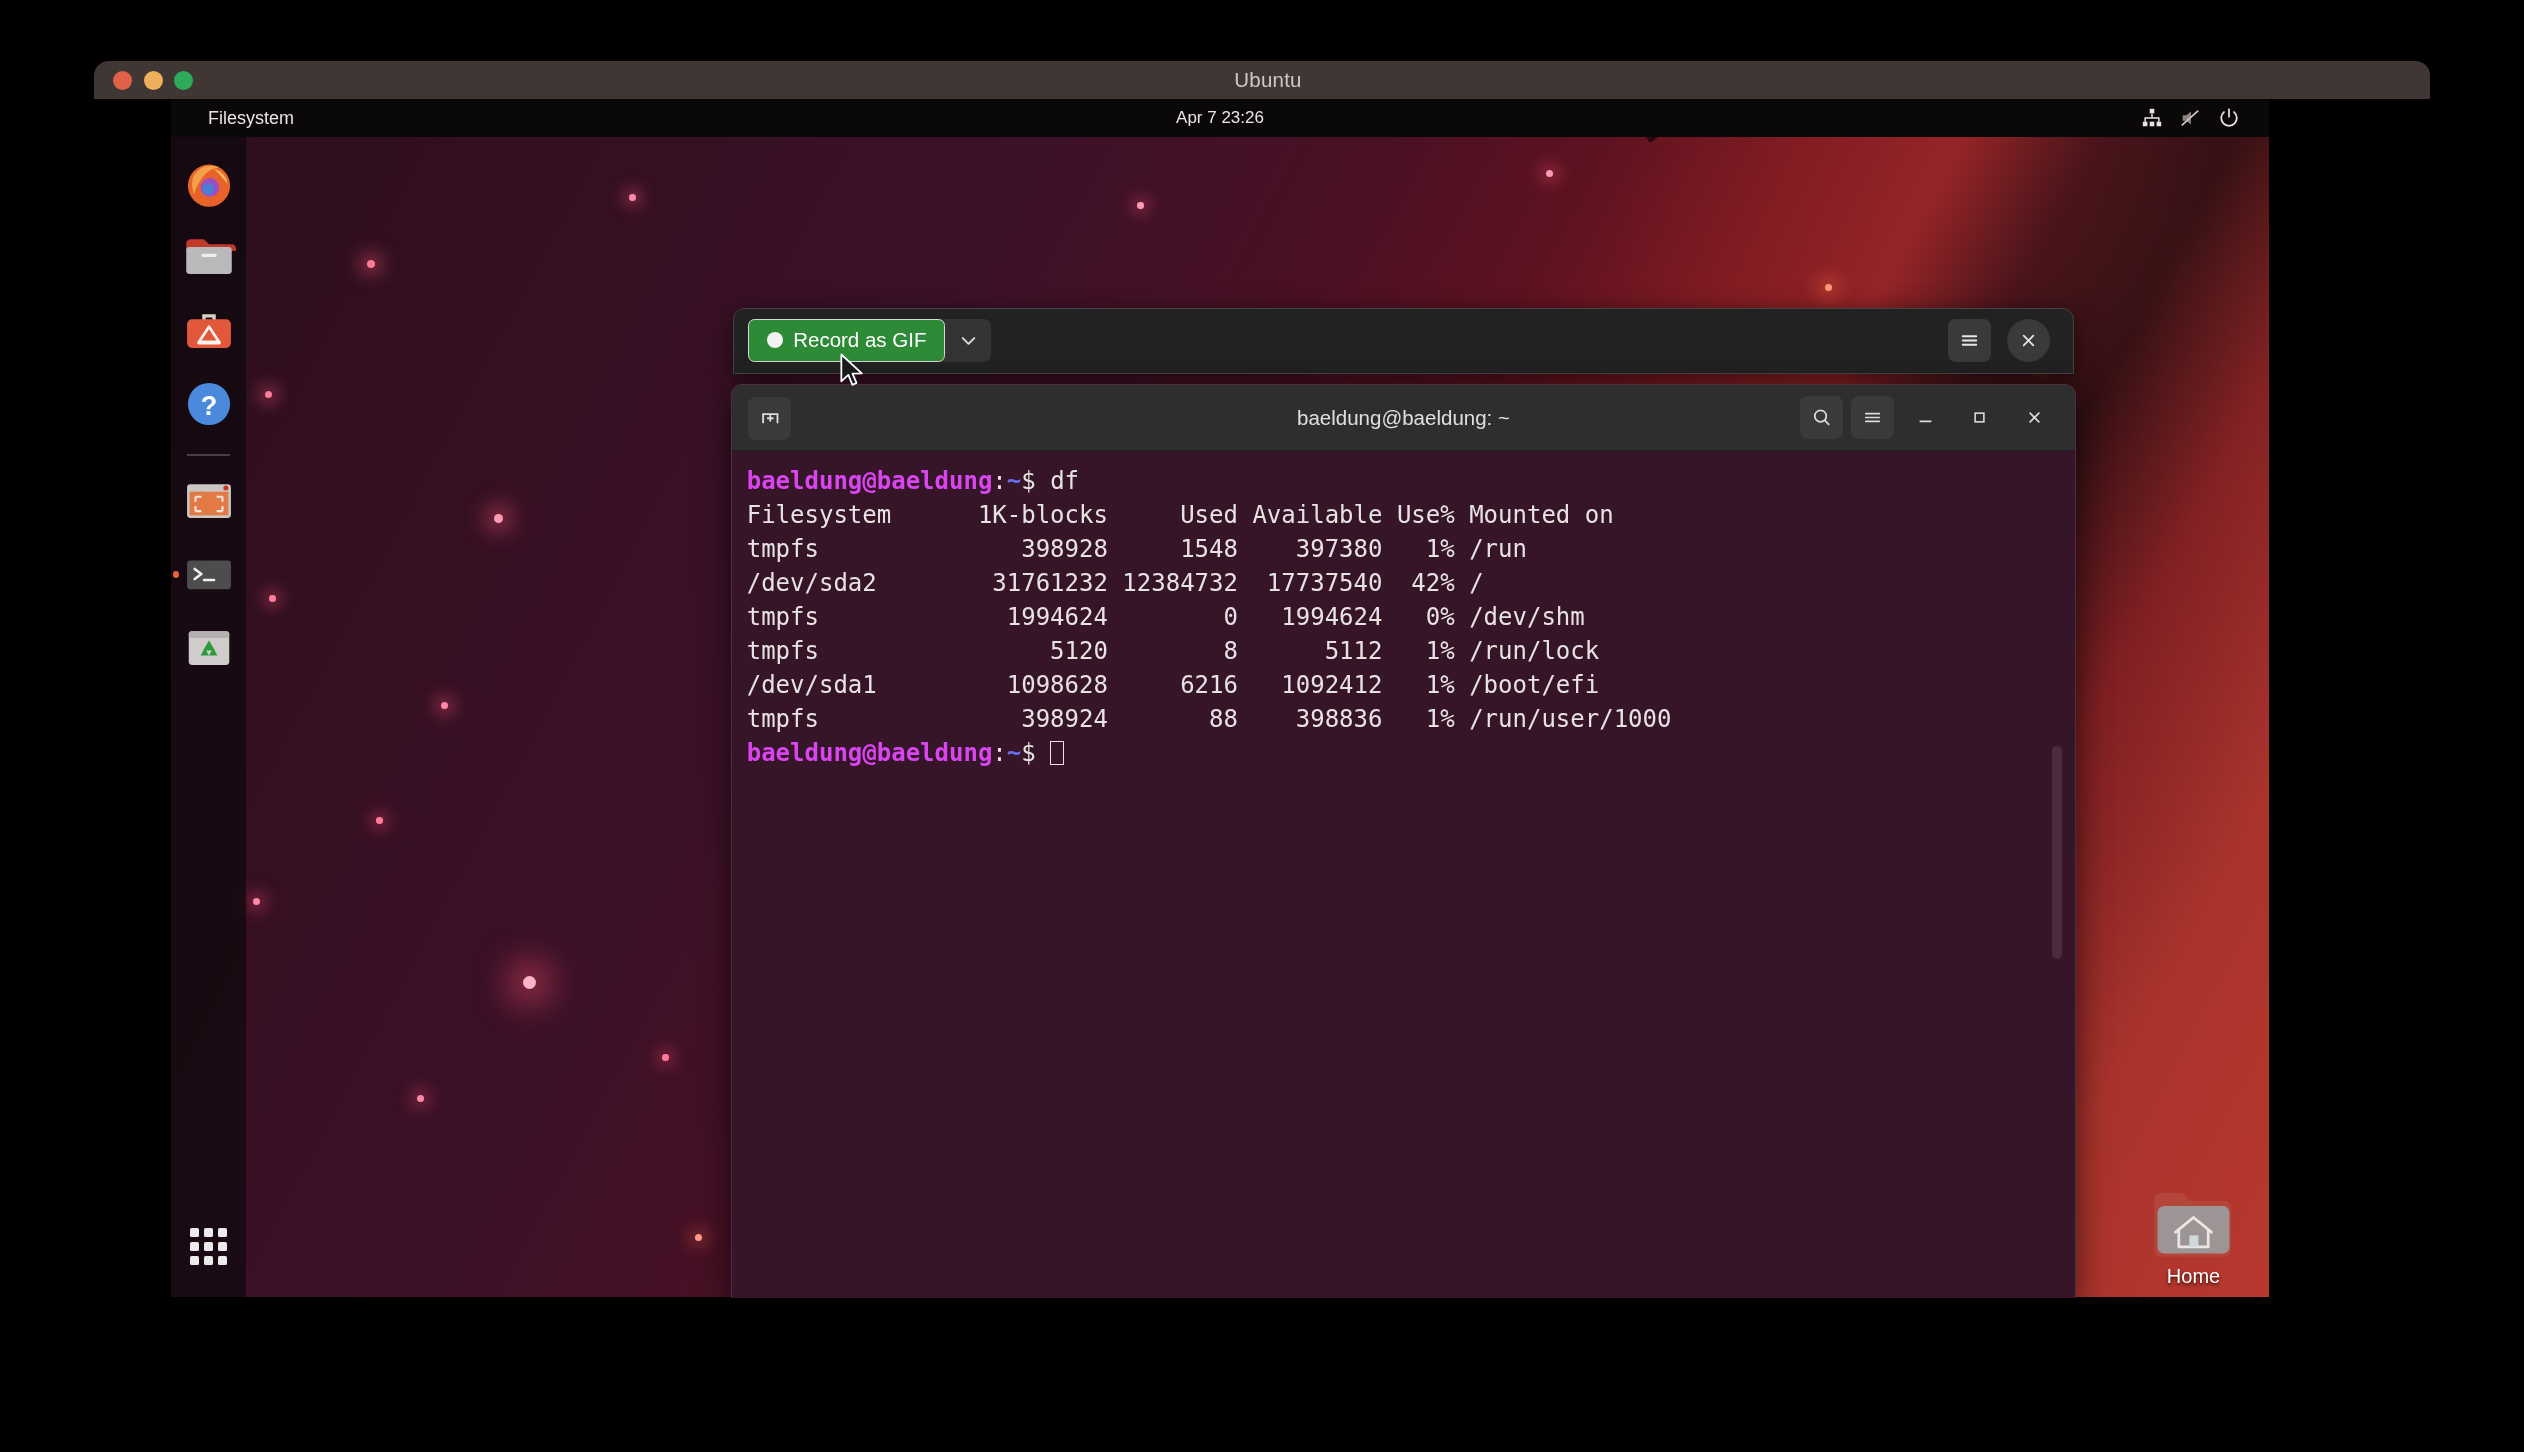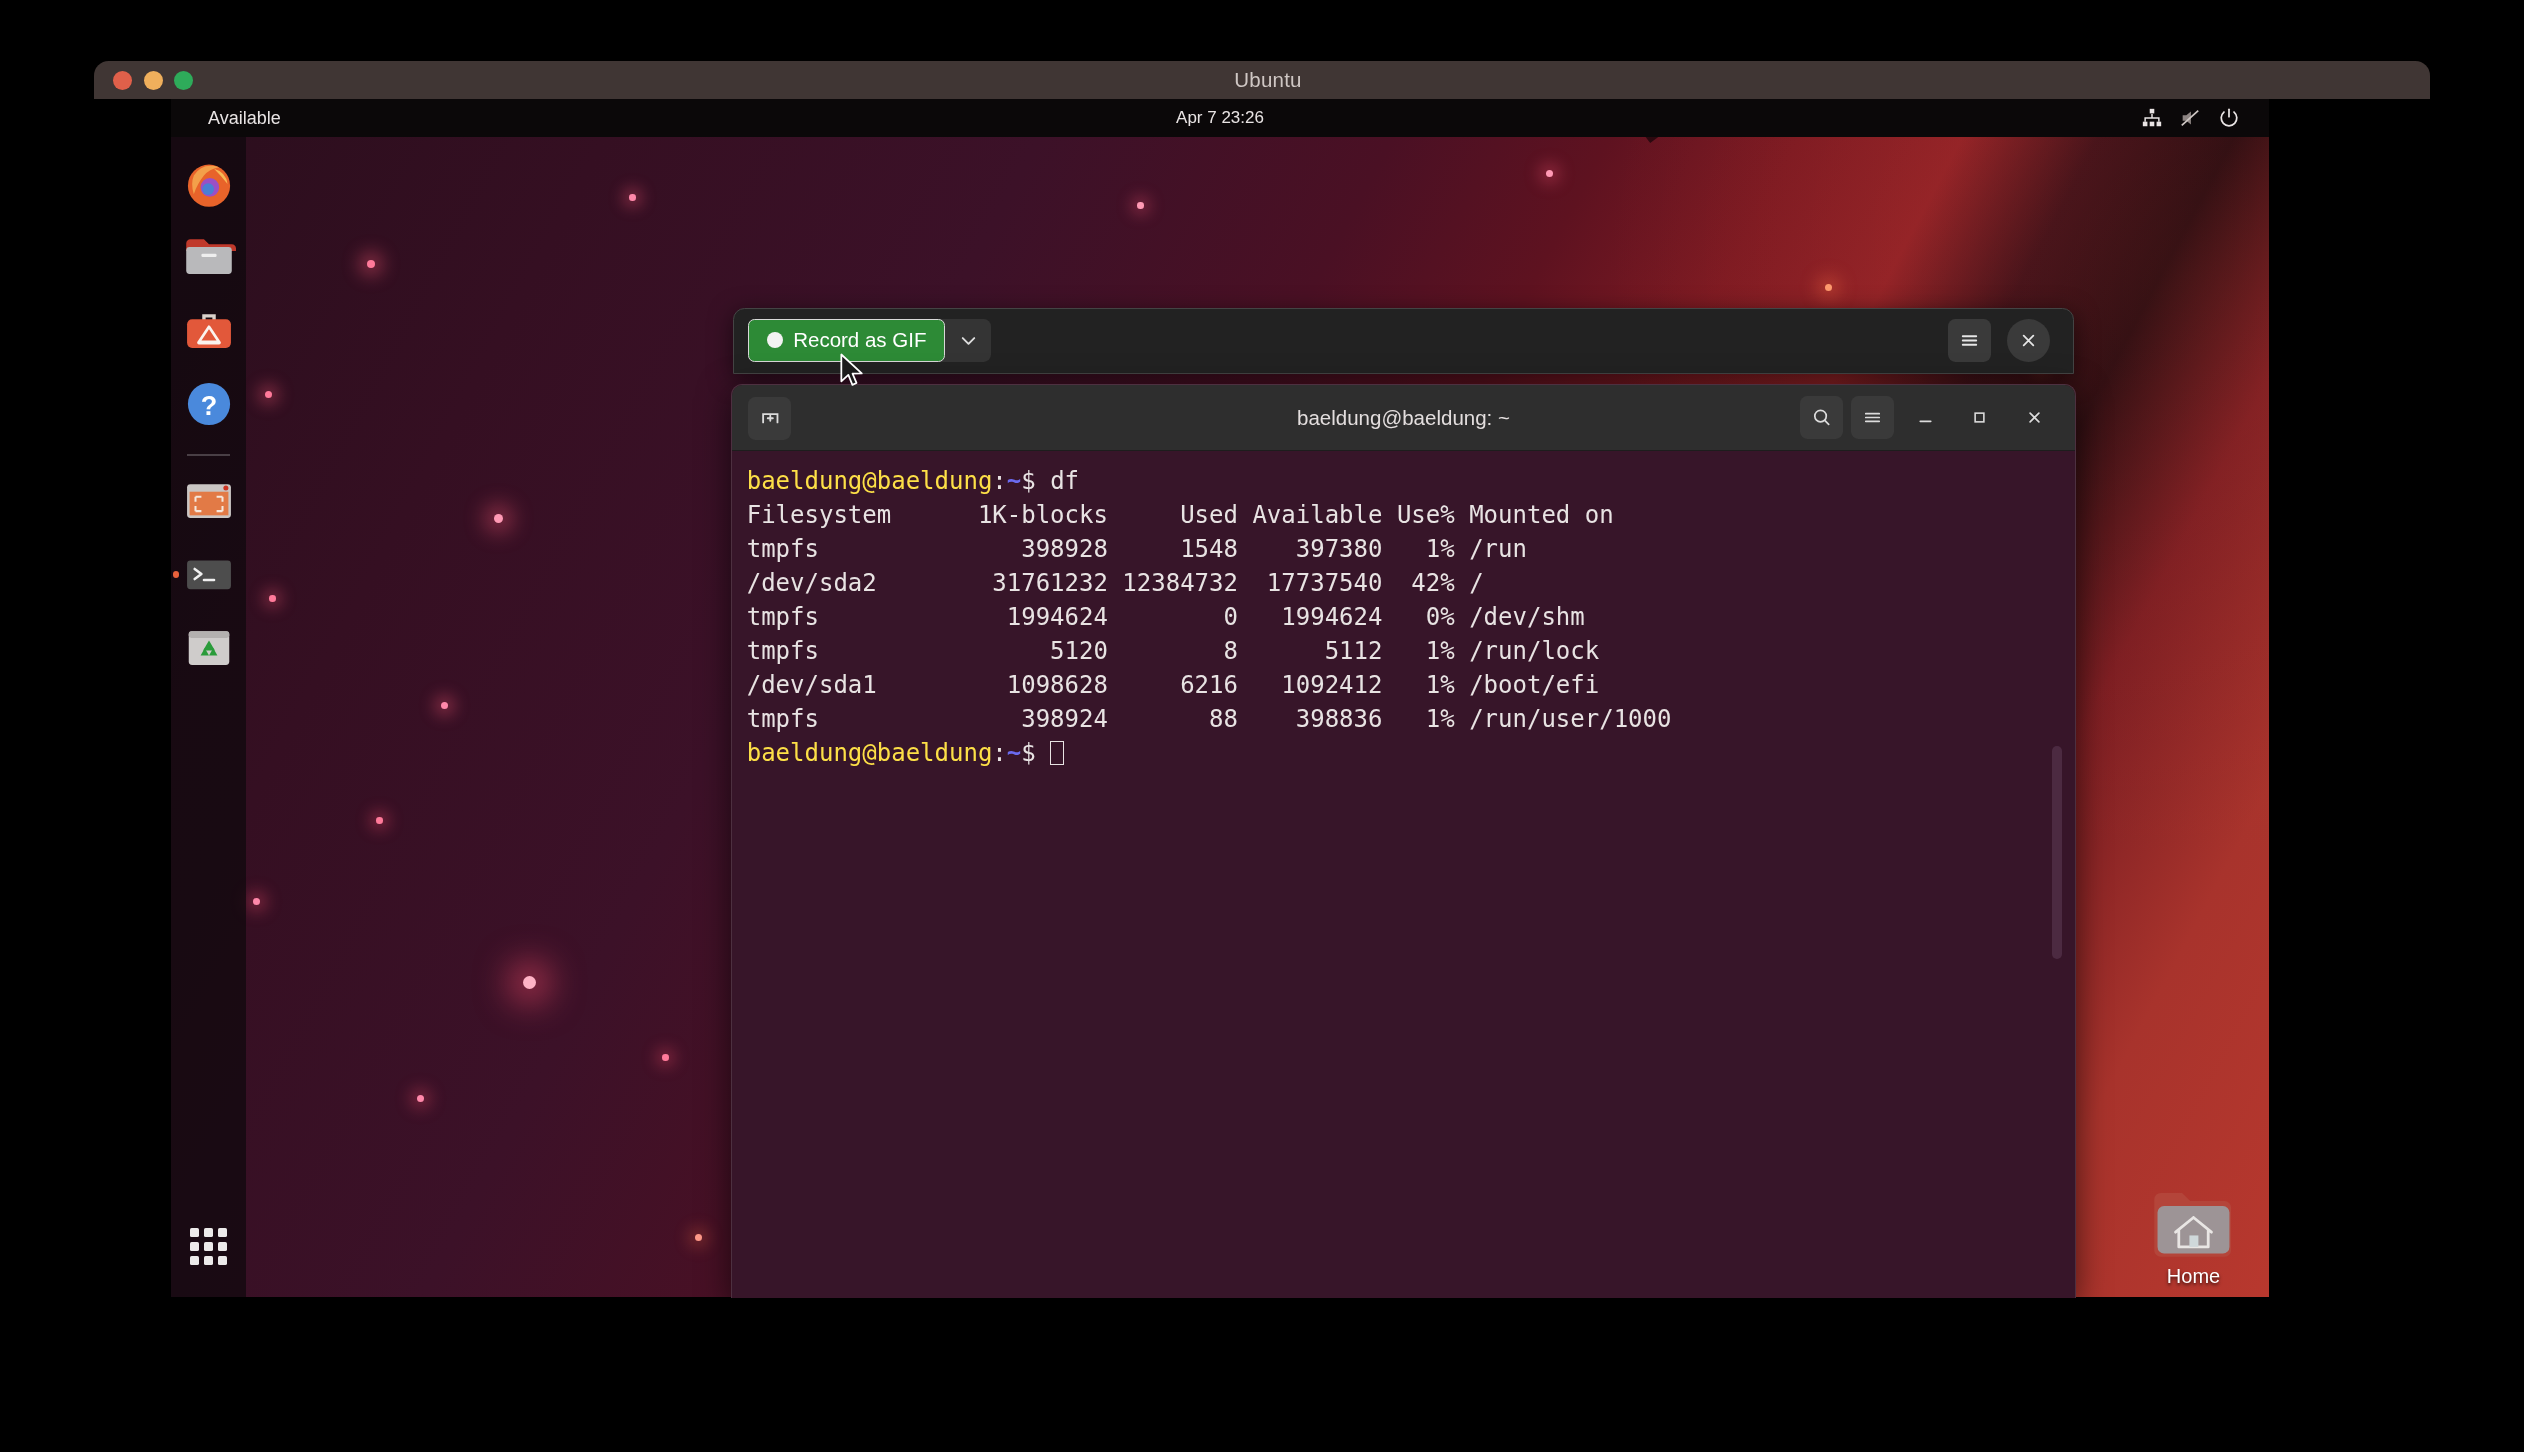--- a/index.html
+++ b/index.html
@@ -128,21 +128,21 @@
   .tc-plain{width:46px;height:43px;display:flex;align-items:center;justify-content:center;cursor:pointer;}
   #term-body{
     position:relative;height:847px;background:#371529;padding:13px 0 0 14.7px;box-sizing:border-box;
     overflow:hidden;
   }
   #term-text{
     font-family:"DejaVu Sans Mono", monospace;
     font-size:24px;line-height:34px;white-space:pre;
     color:#e8e3e3;letter-spacing:0px;
   }
-  .c-green{color:#fde047;font-weight:normal;}
+  .c-green{color:#d946ef;font-weight:bold;}
   .c-blue{color:#6b6bef;font-weight:bold;}
   .c-white{color:#e8e3e3;}
   #cursor{display:inline-block;width:14px;height:24.6px;border:1.6px solid #e8e3e3;vertical-align:-4.1px;box-sizing:border-box;}
   #term-scroll{position:absolute;right:13px;top:295px;width:9.8px;height:213px;border-radius:4.9px;background:rgba(170,140,180,.18);}
 
   
   #mouse{position:absolute;left:745px;top:254px;width:28px;height:38px;pointer-events:none;}
 </style>
 </head>
 <body>
@@ -191,21 +191,21 @@
       <svg width="85" height="72" viewBox="0 0 104 88">
         <path d="M4 14 a8 8 0 0 1 8-8 h26 l10 10 h42 a8 8 0 0 1 8 8 v52 a8 8 0 0 1 -8 8 h-78 a8 8 0 0 1 -8 -8 z" fill="#b4453a"></path>
         <rect x="8" y="22" width="88" height="58" rx="8" fill="#9b9b9e" opacity=".92"></rect>
         <path d="M52 36 L74 54 M52 36 L30 54 M34 52 v20 h36 v-20" fill="none" stroke="#e9e6e4" stroke-width="3.4" stroke-linejoin="round" stroke-linecap="round"></path>
         <rect x="47" y="58" width="11" height="14" fill="#cfd8da"></rect>
       </svg>
       <div id="home-label">Home</div>
     </div>
 
     <div id="topbar">
-      <div id="activities">Available</div>
+      <div id="activities">Filesystem</div>
       <div id="clock">Apr 7 23:26</div>
       <div id="tray">
         <svg class="tray-ico" viewBox="0 0 24 24">
           <rect x="9.5" y="2" width="5" height="5" fill="#e9e4e4"></rect>
           <rect x="2" y="16" width="5" height="5" fill="#e9e4e4"></rect>
           <rect x="9.5" y="16" width="5" height="5" fill="#e9e4e4"></rect>
           <rect x="17" y="16" width="5" height="5" fill="#e9e4e4"></rect>
           <path d="M12 7.5 v4.5 M4.5 16 v-4 h15 v4" fill="none" stroke="#e9e4e4" stroke-width="1.6"></path>
         </svg>
         <svg class="tray-ico" viewBox="0 0 24 24">

